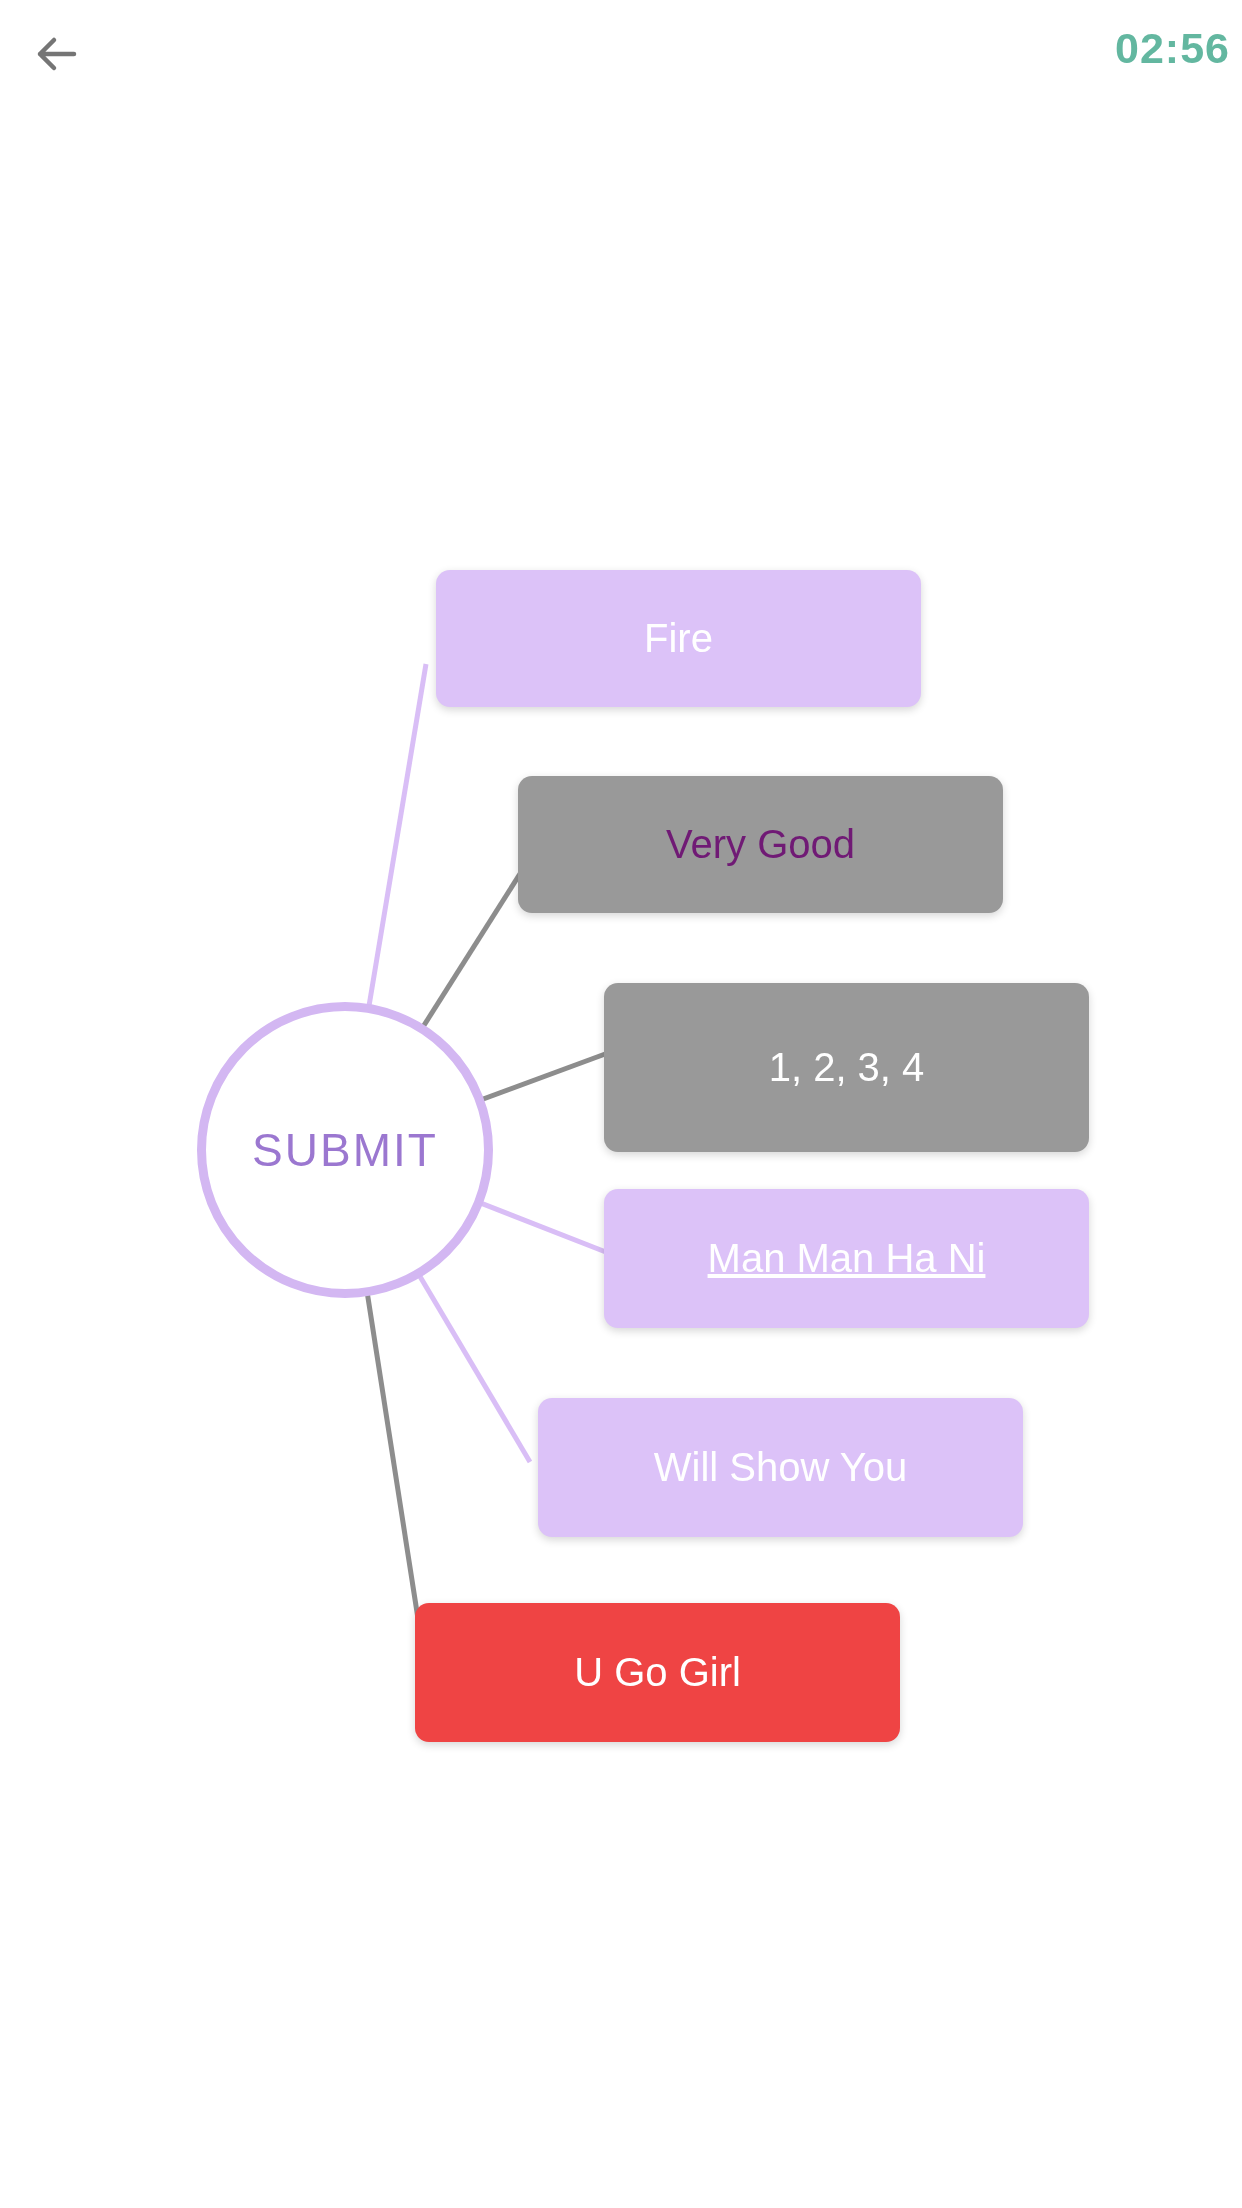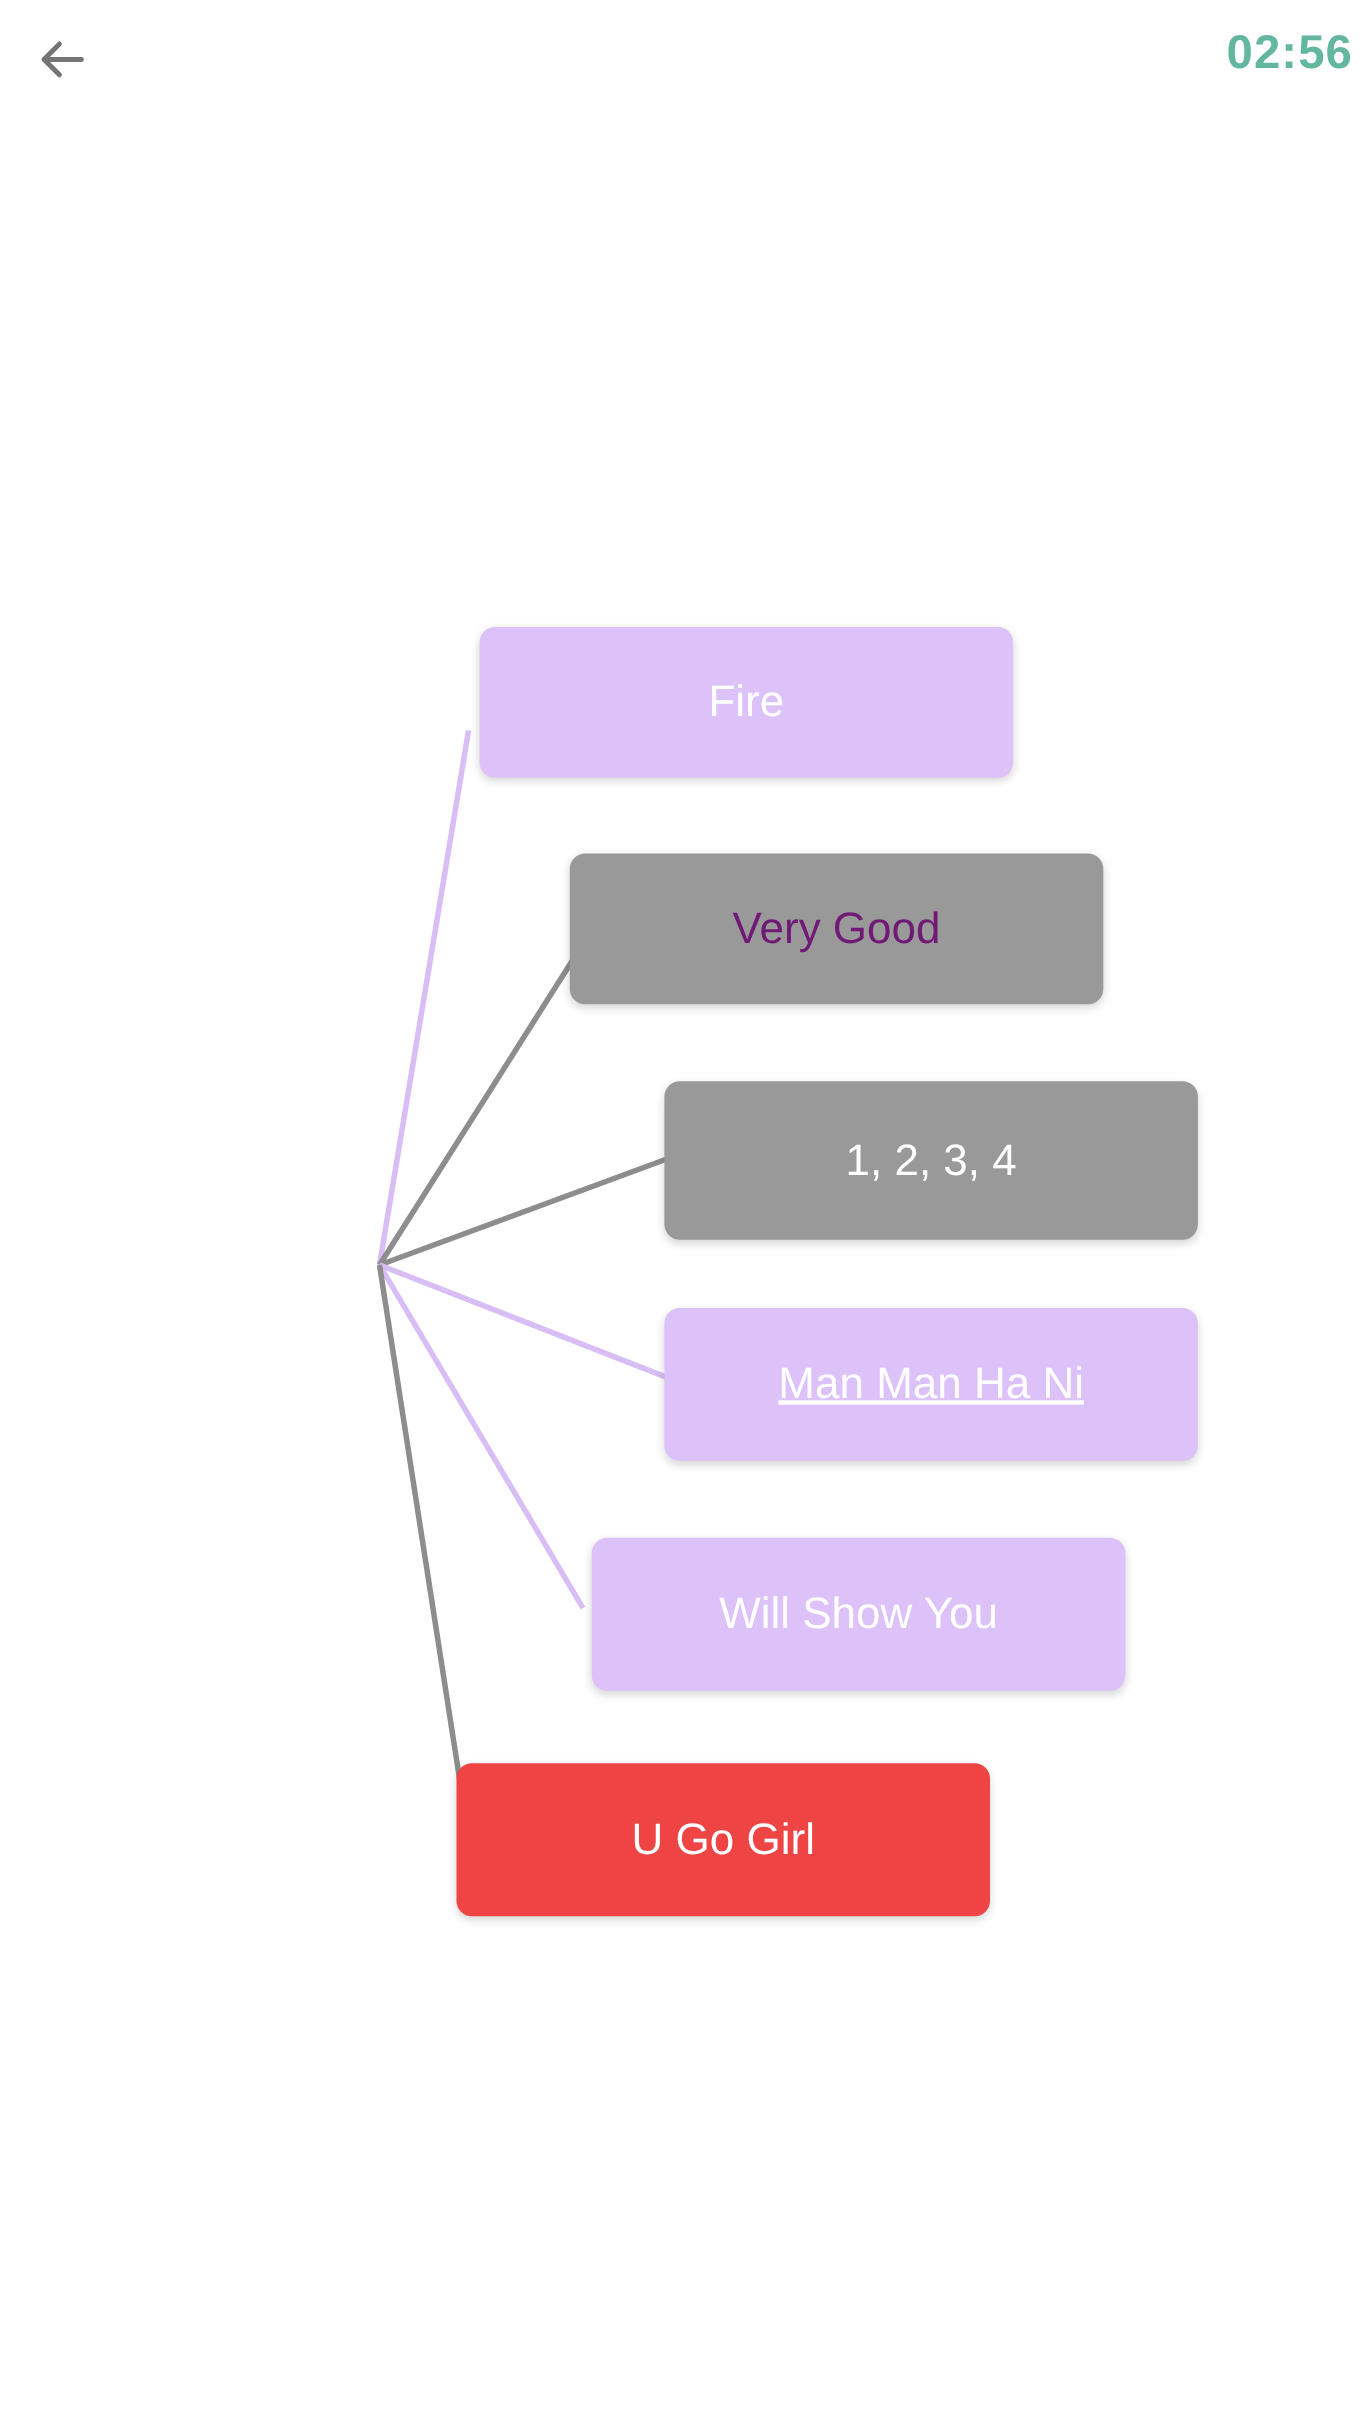--- a/index.html
+++ b/index.html
@@ -72,28 +72,31 @@
       <line x1="345" y1="1150" x2="426" y2="1670" stroke="#8D8D8D" stroke-width="5"></line>
     </svg>
 
   <div id="options-layer">
       <div class="option" style="left: 436px; top: 570px; width: 485px; height: 137px; background: rgb(220, 194, 248); color: rgb(255, 255, 255);">
         <span>Fire</span>
       </div>
       <div class="option" style="left: 518px; top: 776px; width: 485px; height: 137px; background: rgb(153, 153, 153); color: #701a75;">
         <span>Very Good</span>
       </div>
-      <div class="option" style="left: 604px; top: 983px; width: 485px; height: 144px; background: rgb(153, 153, 153); color: rgb(255, 255, 255);">
+      <div class="option" style="left: 604px; top: 983px; width: 485px; height: 169px; background: rgb(153, 153, 153); color: rgb(255, 255, 255);">
         <span>1, 2, 3, 4</span>
       </div>
       <div class="option" style="left: 604px; top: 1189px; width: 485px; height: 139px; background: rgb(220, 194, 248); color: rgb(255, 255, 255); text-decoration: underline;">
         <span>Man Man Ha Ni</span>
       </div>
       <div class="option" style="left: 538px; top: 1398px; width: 485px; height: 139px; background: rgb(220, 194, 248); color: rgb(255, 255, 255);">
         <span>Will Show You</span>
       </div>
       <div class="option" style="left: 415px; top: 1603px; width: 485px; height: 139px; background: #ef4444; color: rgb(255, 255, 255);">
         <span>U Go Girl</span>
       </div>
     </div>
 
+  <div class="hub" id="hub" style="left: 197px; top: 1002px; width: 296px; height: 296px; border: 9px solid rgb(211, 183, 242);">
+    <span style="color: rgb(155, 119, 208);">SUBMIT</span>
+  </div>
 
 </div>
 
 </body></html>

